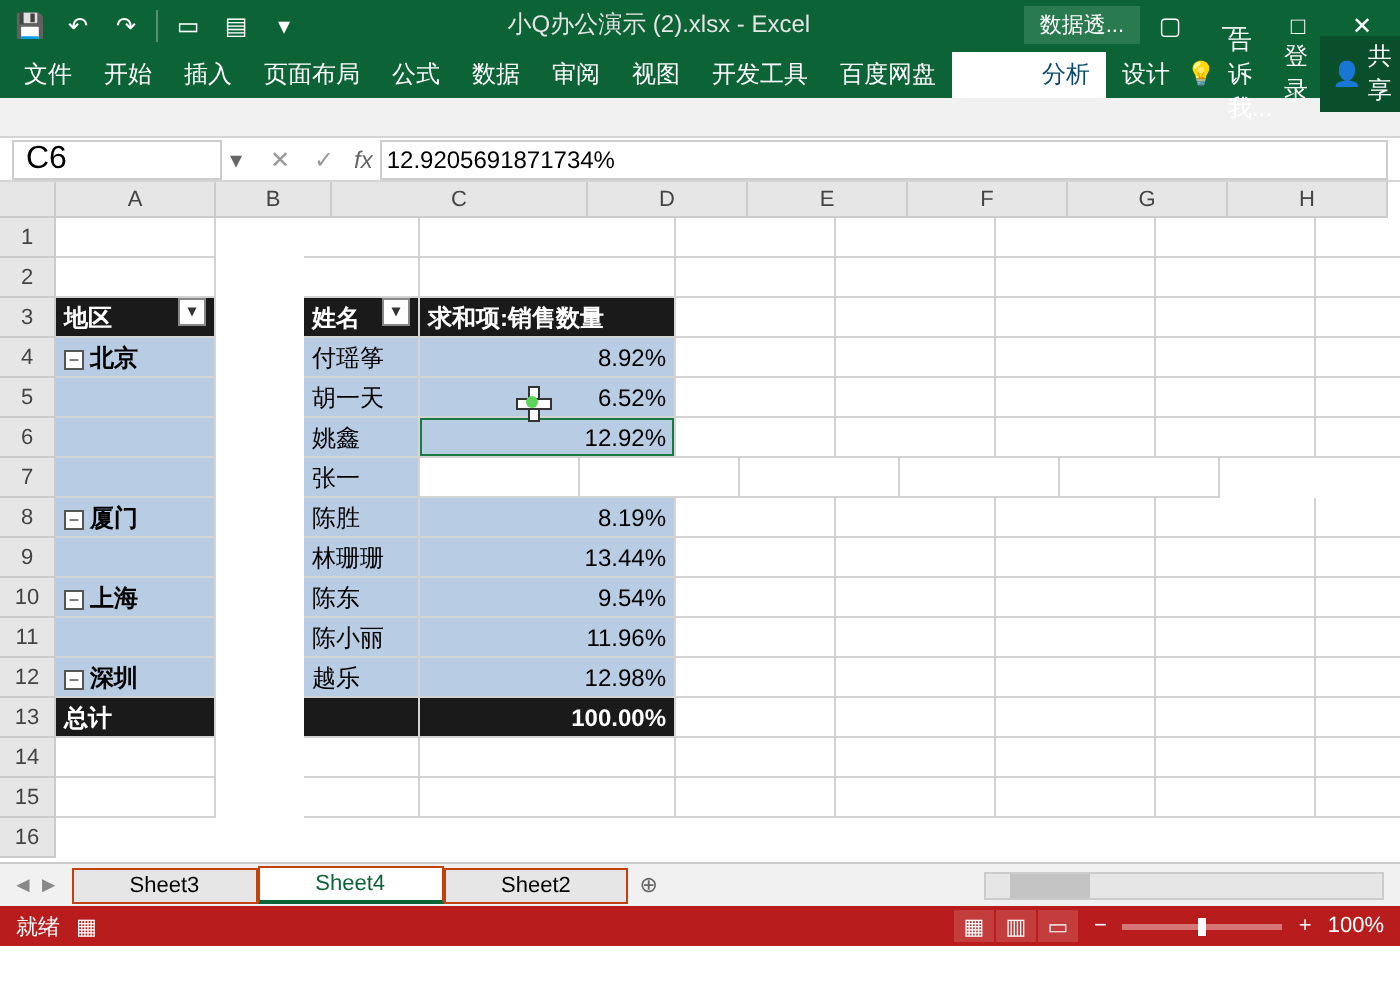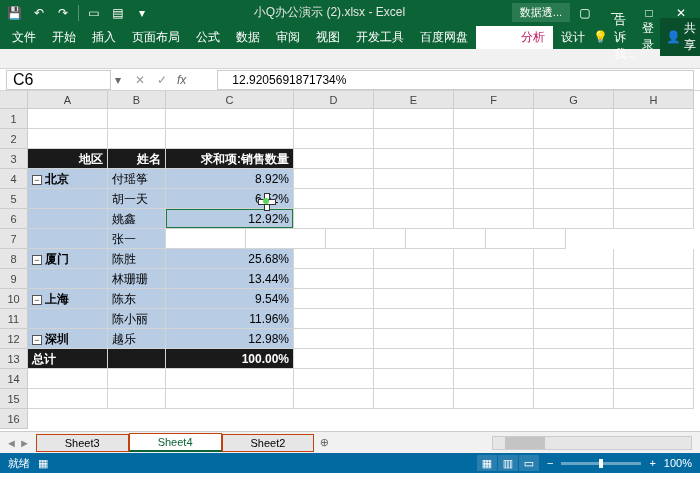--- a/index.html
+++ b/index.html
@@ -8,67 +8,67 @@
 .qat { display:flex; gap:2px; align-items:center; }
 .qat-btn { width:22px; height:22px; display:flex; align-items:center; justify-content:center; color:#fff; cursor:pointer; }
 .qat-sep { width:1px; height:16px; background:rgba(255,255,255,.3); margin:0 2px; }
 .title-txt { flex:1; text-align:center; font-size:12px; color:#e5e5e5; }
 .title-extra { background:#2a7a50; padding:2px 8px; margin-left:6px; font-size:11px; }
 .win-controls { display:flex; gap:2px; }
 .win-btn { width:30px; height:22px; display:flex; align-items:center; justify-content:center; cursor:pointer; }
 .ribbon-tabs { background:#0c6336; height:24px; display:flex; align-items:center; color:#fff; font-size:12px; padding:0 4px; }
 .rtab { padding:3px 8px; cursor:pointer; white-space:nowrap; position:relative; }
 .rtab.file { background:#0c6336; }
-.rtab.active { color:#be185d; background:#fff;padding-left:45px; }
+.rtab.active { color:#0c4a6e; background:#fff;padding-left:45px; }
 .rtab-sep { width:1px; height:14px; background:rgba(255,255,255,.2); }
 .ribbon-right { margin-left:auto; display:flex; align-items:center; gap:6px; padding-right:6px; }
 .share-btn { background:#0a4f2b; padding:2px 6px; display:flex; align-items:center; gap:3px; }
 .ribbon-body { height:20px; background:#f1f1f1; border-bottom:1px solid #d4d4d4; }
 .namebox-row { height:22px; display:flex; align-items:center; border-bottom:1px solid #d4d4d4; background:#fff; }
 .namebox { width:105px; height:20px; border:1px solid #ccc; padding:0 6px; display:flex; align-items:center; font-size:16px; margin-left:6px; background:#fff; }
 .namebox-dd { width:14px; text-align:center; color:#666; cursor:pointer; }
 .fx-btns { display:flex; gap:4px; margin:0 6px; color:#999; }
 .fx-btn { width:18px; text-align:center; cursor:pointer; }
 .fx-label { font-style:italic; margin-right:4px; color:#666; }
-.formula-bar { flex:1; border:1px solid #ccc; height:20px; padding:0 14px; display:flex; align-items:center; margin-right:6px; background:#fff; font-size:12px;margin-left:27px; }
+.formula-bar { flex:1; border:1px solid #ccc; height:20px; padding:0 2px; display:flex; align-items:center; margin-right:6px; background:#fff; font-size:12px; }
 .grid-area { position:relative; height:340px; overflow:hidden; background:#fff; }
 .corner { position:absolute; left:0; top:0; width:28px; height:18px; background:#e6e6e6; border-right:1px solid #ccc; border-bottom:1px solid #ccc; }
 .col-headers { position:absolute; left:28px; top:0; height:18px; display:flex; }
 .ch { width:80px; height:18px; background:#e6e6e6; border-right:1px solid #ccc; border-bottom:1px solid #ccc; text-align:center; line-height:18px; font-size:11px; color:#444; cursor:pointer; }
 .ch.wide { width:128px; }
 .ch.narrow { width:58px; }
 .row-headers { position:absolute; left:0; top:18px; width:28px; }
 .rh { height:20px; background:#e6e6e6; border-right:1px solid #ccc; border-bottom:1px solid #ccc; text-align:center; line-height:20px; font-size:11px; color:#444; cursor:pointer; }
 .cells { position:absolute; left:28px; top:18px; }
 .row { display:flex; height:20px; }
 .cell { width:80px; height:20px; border-right:1px solid #d4d4d4; border-bottom:1px solid #d4d4d4; padding:0 4px; line-height:20px; font-size:12px; overflow:hidden; white-space:nowrap; position:relative; }
 .cell.wide { width:128px; }
-.cell.narrow { width:58px; }
-.phead { background:#1a1a1a; color:#fff; font-weight:bold; display:flex; align-items:flex-end; justify-content:space-between;flex-direction:column; }
+.cell.narrow { width:58px;margin-left:44px; }
+.phead { background:#1a1a1a; color:#fff; font-weight:bold; display:flex; align-items:flex-start; justify-content:space-between; }
 .filter-dd { width:14px; height:14px; background:#fff; color:#333; display:flex; align-items:center; justify-content:center; font-size:8px; border:1px solid #888; cursor:pointer; }
 .pbody { background:#b8cce4; }
 .ptotal { background:#1a1a1a; color:#fff; font-weight:bold; }
 .right { text-align:right; }
 .collapse { display:inline-block; width:10px; height:10px; border:1px solid #555; background:#fff; color:#333; font-size:9px; line-height:8px; text-align:center; margin-right:3px; cursor:pointer; }
 .selected-cell::after { content:''; position:absolute; inset:-1px; border:2px solid #1a7a44; pointer-events:none; }
 .cursor-plus { position:absolute; width:16px; height:16px; z-index:50; pointer-events:none; }
 .cursor-plus::before, .cursor-plus::after { content:''; position:absolute; background:#fff; border:1px solid #333; }
 .cursor-plus::before { left:6px; top:0; width:4px; height:16px; }
 .cursor-plus::after { left:0; top:6px; width:16px; height:4px; }
 .cursor-plus-inner { position:absolute; left:5px; top:5px; width:6px; height:6px; background:#5bd65b; border-radius:50%; z-index:1; }
 .sheet-tabs { height:22px; display:flex; align-items:center; border-top:1px solid #ccc; background:#f1f1f1; font-size:11px; }
 .st-nav { display:flex; gap:2px; padding:0 6px; color:#888; }
 .st-nav span { cursor:pointer; }
 .stab { padding:2px 28px; border:1px solid #c2410c; background:#e6e6e6; cursor:pointer; }
 .stab.active { background:#fff; border-bottom:2px solid #0c6336; color:#0c6336; }
 .st-add { width:20px; text-align:center; cursor:pointer; color:#666; }
 .st-scroll { flex:1; display:flex; justify-content:flex-end; padding-right:8px; }
 .hscroll { width:200px; height:14px; background:#e6e6e6; border:1px solid #ccc; position:relative; }
 .hscroll-thumb { position:absolute; left:12px; top:0; width:40px; height:12px; background:#c4c4c4; }
-.statusbar { height:20px; background:#0369a1; color:#fff; display:flex; align-items:center; padding:0 8px; font-size:11px; }
+.statusbar { height:20px; background:#b91c1c; color:#fff; display:flex; align-items:center; padding:0 8px; font-size:11px; }
 .sb-right { margin-left:auto; display:flex; align-items:center; gap:8px; }
 .view-btns { display:flex; gap:1px; }
 .vb { width:20px; height:16px; background:rgba(255,255,255,.15); display:flex; align-items:center; justify-content:center; cursor:pointer; }
 .zoom-slider { width:80px; height:3px; background:rgba(255,255,255,.4); position:relative; }
 .zoom-thumb { position:absolute; left:38px; top:-3px; width:4px; height:9px; background:#fff; }
 </style>
 </head>
 <body>
 
 <div class="titlebar">
@@ -242,21 +242,21 @@
         <div class="cell narrow pbody">张一</div>
         <div class="cell "></div>
         <div class="cell "></div>
         <div class="cell "></div>
         <div class="cell "></div>
         <div class="cell "></div>
       </div>
       <div class="row">
         <div class="cell pbody"><span class="collapse">−</span><b>厦门</b></div>
         <div class="cell narrow pbody">陈胜</div>
-        <div class="cell wide pbody right">25.68%</div>
+        <div class="cell wide pbody right">8.19%</div>
         <div class="cell "></div>
         <div class="cell "></div>
         <div class="cell "></div>
         <div class="cell "></div>
         <div class="cell "></div>
       </div>
       <div class="row">
         <div class="cell pbody"></div>
         <div class="cell narrow pbody">林珊珊</div>
         <div class="cell wide pbody right">13.44%</div>

